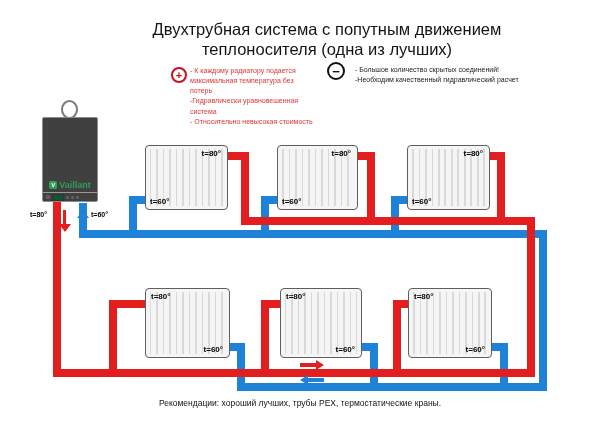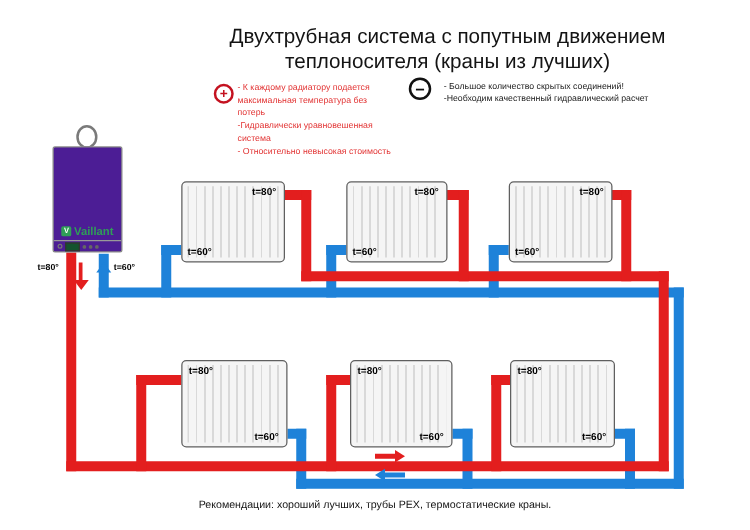--- a/index.html
+++ b/index.html
@@ -1,21 +1,21 @@
 <!DOCTYPE html>
 <html><head>
 <meta charset="utf-8">
 <style>
   html,body{margin:0;padding:0;background:#fff;}
   .stage{position:relative;width:600px;height:424px;background:#fff;overflow:hidden;
          font-family:"Liberation Sans",sans-serif;--red:#e31e1e;--blue:#1e82d9;}
   
   .logo{position:absolute;left:12px;top:5px;font-size:23px;font-weight:bold;font-style:italic;
         color:#1b66cc;letter-spacing:1px;text-shadow:0.5px 0.5px 0 #9dc3ef;}
-  .title{position:absolute;left:128px;top:20px;width:460px;text-align:center;
+  .title{position:absolute;left:97px;top:20px;width:460px;text-align:center;
          font-size:16.5px;line-height:1.2;color:#141414;}
   
   .sign{position:absolute;border-radius:50%;display:flex;align-items:center;justify-content:center;
         font-weight:bold;background:#fff;}
   .sign.plus{left:171px;top:67px;width:12px;height:12px;border:2px solid #c41220;color:#c41220;font-size:11px;}
   .sign.minus{left:327px;top:62px;width:14px;height:14px;border:2.5px solid #111;color:#111;font-size:13px;}
   .proslist{position:absolute;left:190px;top:66px;width:126px;font-size:7px;line-height:1.45;color:#e23434;}
   .conslist{position:absolute;left:355px;top:65px;width:195px;font-size:7px;line-height:1.45;color:#1a1a1a;}
   
   .pipe{position:absolute;}
@@ -25,21 +25,21 @@
   .rad{position:absolute;background:#f5f5f5;border:1.6px solid #5f5f5f;border-radius:4px;box-sizing:border-box;}
   .rad .ribs{position:absolute;left:4px;right:4px;top:3px;bottom:3px;
              background:repeating-linear-gradient(90deg,#d9d9d9 0 1.5px,transparent 1.5px 6.5px);}
   .rl{position:absolute;font-size:8px;font-weight:bold;color:#000;white-space:nowrap;}
   .rad.rowtop .supply{top:3px;right:6px;}
   .rad.rowtop .return{bottom:3px;left:4px;}
   .rad.rowbot .supply{top:3px;left:5px;}
   .rad.rowbot .return{bottom:3px;right:6px;}
   
   .flue{position:absolute;left:61px;top:100px;width:13px;height:15px;border:2.5px solid #7a7a7a;border-radius:50%;}
-  .boiler{position:absolute;left:42px;top:117px;width:56px;height:85px;background:#4c1d95;
+  .boiler{position:absolute;left:42px;top:117px;width:56px;height:85px;background:#404040;
           border:1.5px solid #8a8a8a;border-radius:2px;box-sizing:border-box;}
   .brand{position:absolute;left:0;right:0;bottom:11px;display:flex;align-items:center;justify-content:center;gap:2px;}
   .brand .bicon{width:8px;height:8px;background:#2f9e57;border-radius:1.5px;color:#fff;font-size:6px;
                 font-weight:bold;display:flex;align-items:center;justify-content:center;line-height:1;}
   .brand .bname{color:#2f9e57;font-size:9px;font-weight:bold;}
   .panel{position:absolute;left:0;right:0;bottom:0;height:8px;border-top:1px solid #999;
          display:flex;align-items:center;gap:2px;padding:0 3px;}
   .knob{width:4px;height:4px;border:1px solid #777;border-radius:50%;box-sizing:border-box;}
   .display{width:10px;height:5px;background:#14532d;border:0.5px solid #333;}
   .pdot{width:3px;height:3px;background:#666;border-radius:50%;}
@@ -56,21 +56,21 @@
   .harrow .head-left{width:0;height:0;border-top:5px solid transparent;border-bottom:5px solid transparent;border-right:8px solid var(--blue);}
   .caption{position:absolute;left:0;right:0;top:398px;text-align:center;font-size:8.5px;color:#141414;}
 </style>
 </head>
 <body>
 
 <div class="stage" style="--red: #e31e1e; --blue: #1e82d9;">
 
   <div class="title">
     <div>Двухтрубная система с попутным движением</div>
-    <div>теплоносителя (краны из лучших)</div>
+    <div>теплоносителя (одна из лучших)</div>
   </div>
 
   <div class="sign plus">
     <span>+</span>
   </div>
   <div class="proslist" style="color: rgb(226, 52, 52);">
     <div>- К каждому радиатору подается максимальная температура без потерь</div>
     <div>-Гидравлически уравновешенная система</div>
     <div>- Относительно невысокая стоимость</div>
   </div>

